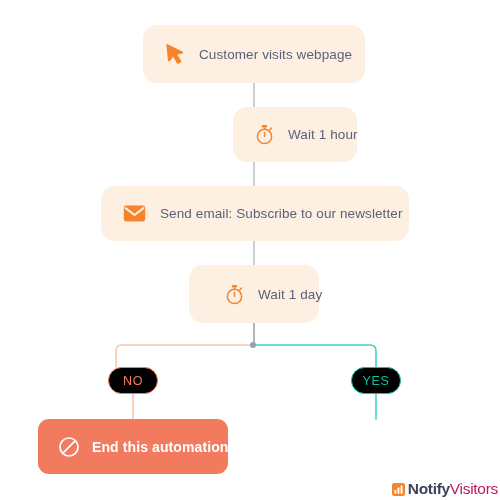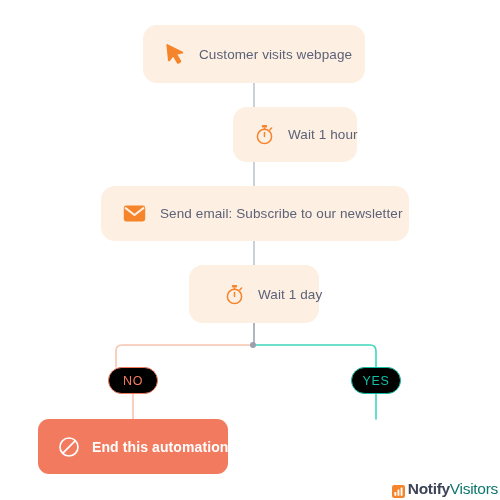--- a/index.html
+++ b/index.html
@@ -97,40 +97,40 @@
     width: 6px;
     height: 6px;
     border-radius: 50%;
     background: #9aa0ae;
   }
 
   
   #watermark {
     position: absolute;
     display: flex;
-    align-items: flex-end;
+    align-items: center;
     right: 2px;
     bottom: 2px;
     user-select: none;
   }
   #watermark .wm-mark {
     margin-right: 3px;
     display: flex;
     align-items: flex-end;
   }
   #watermark .wm-strong {
     font-size: 15.5px;
     font-weight: 700;
     color: #3d4457;
     letter-spacing: -.3px;
   }
   #watermark .wm-light {
     font-size: 15.5px;
     font-weight: 400;
-    color: #0f766e;
+    color: #be185d;
     letter-spacing: -.3px;
   }
 </style>
 </head>
 <body>
 
 <div id="canvas">
 
   <svg id="wires" viewBox="0 0 500 500" width="500" height="500">
 

